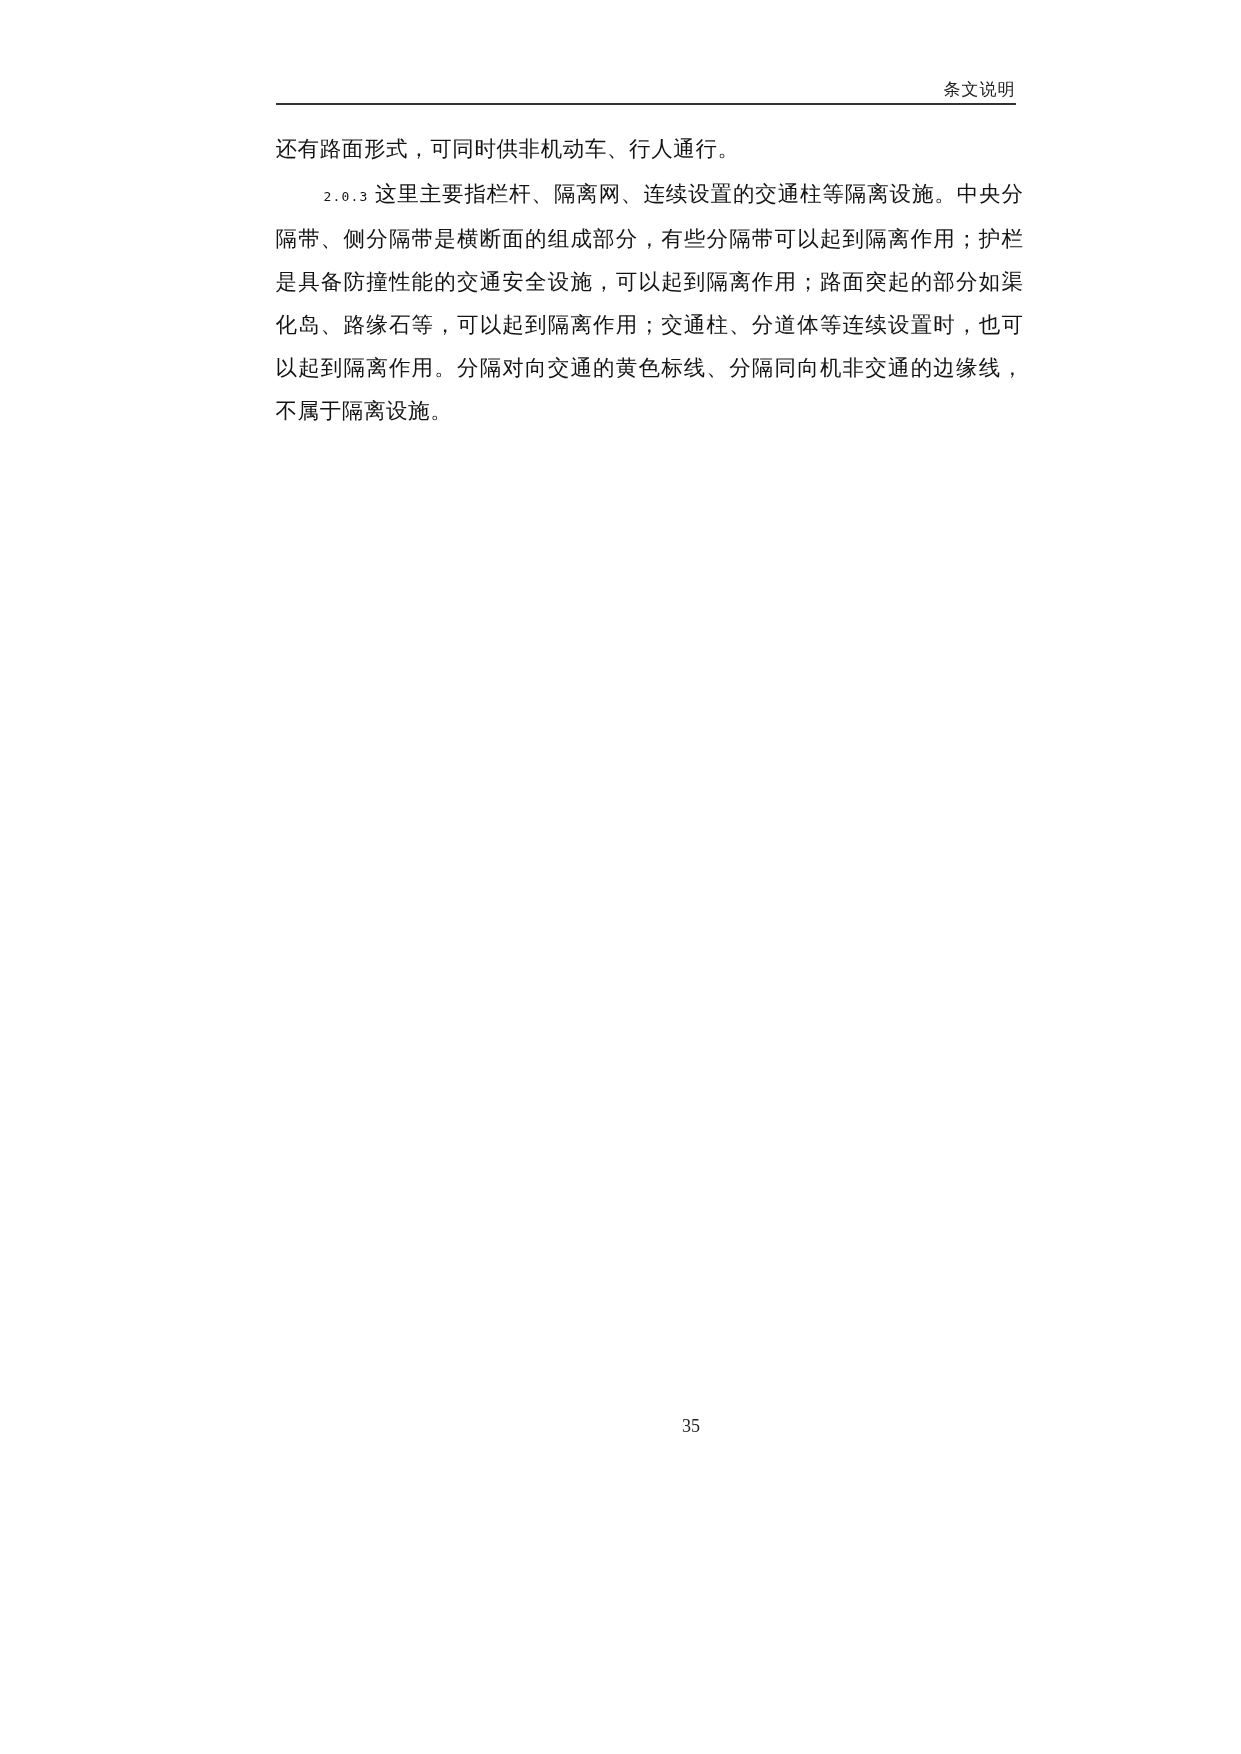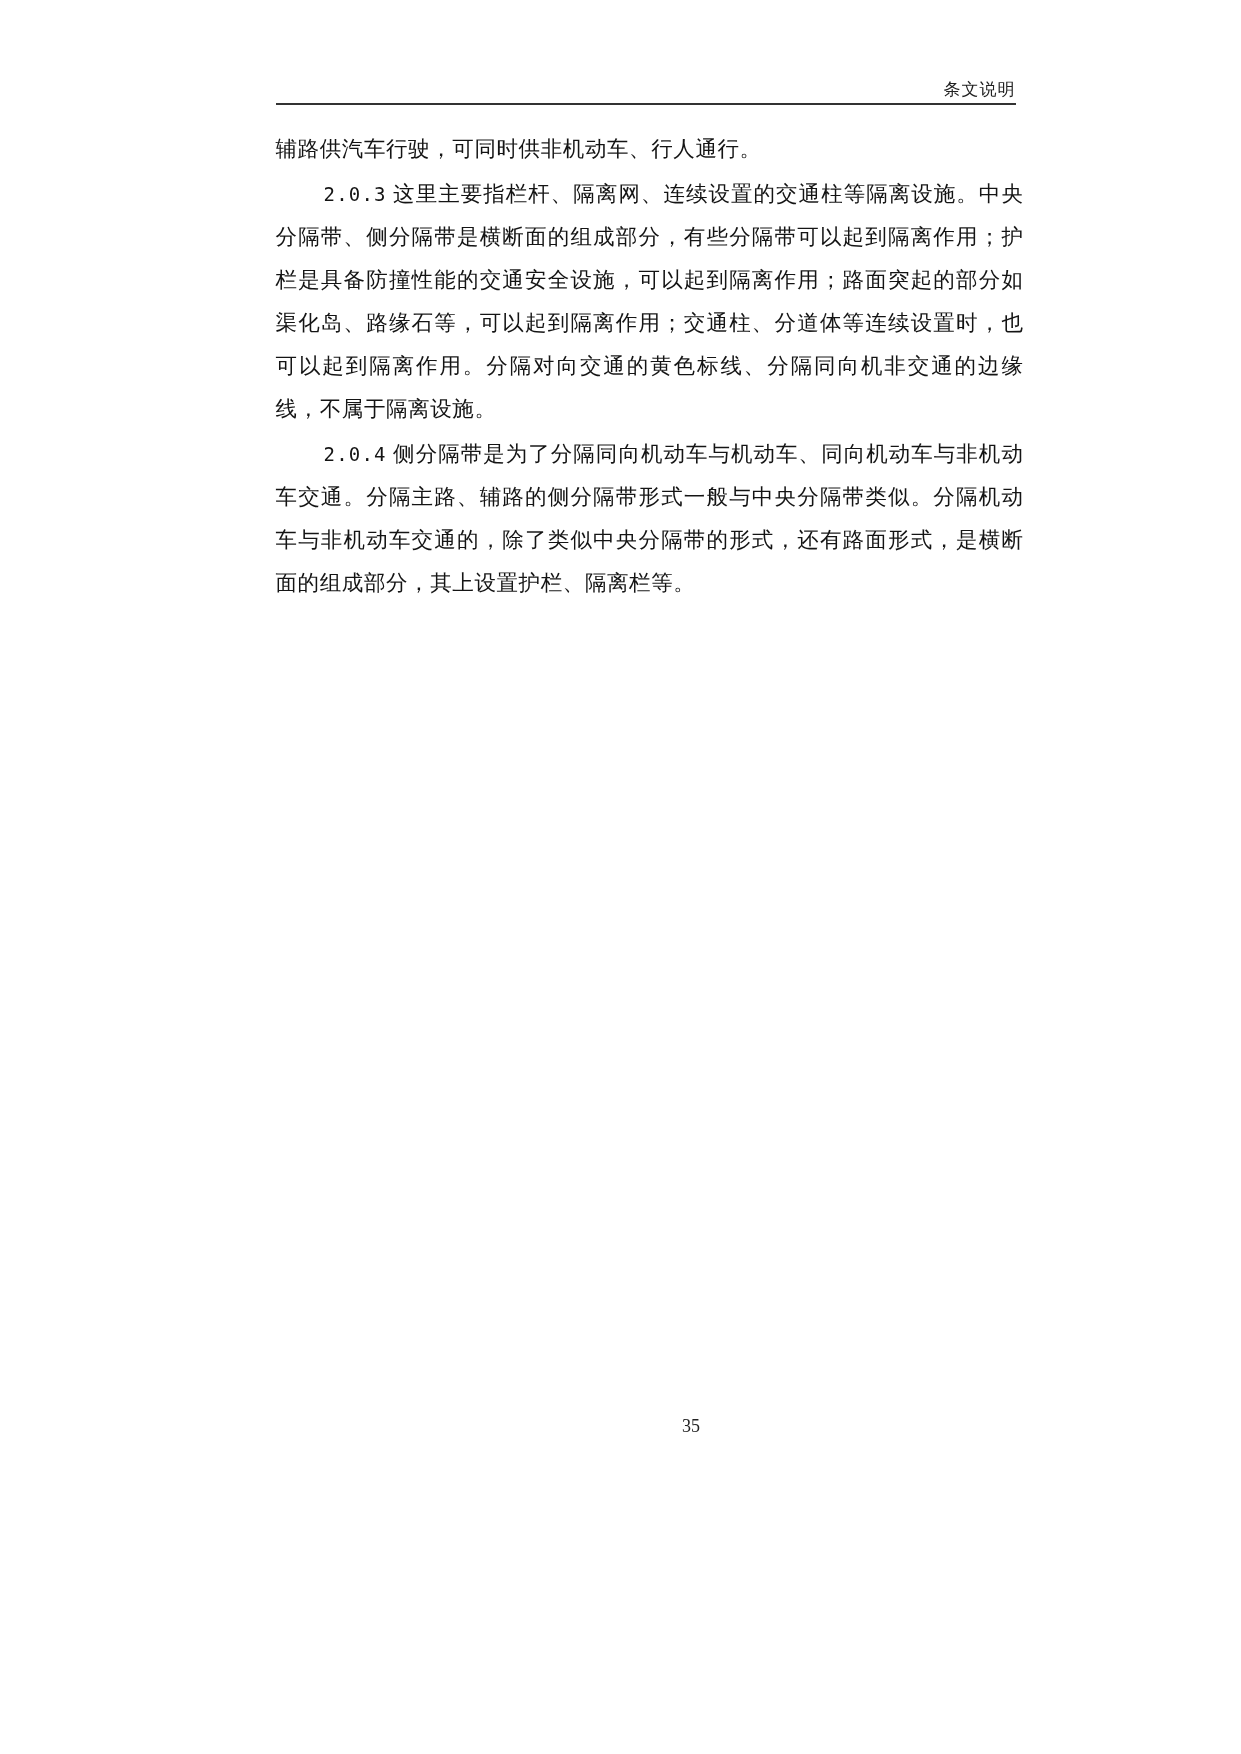--- a/index.html
+++ b/index.html
@@ -48,21 +48,21 @@
     text-align: justify;
     text-justify: inter-ideograph;
     letter-spacing: 0.6px;
     color: #141414;
   }
   p.indent {
     text-indent: 48px;
   }
   .num {
     font-family: "DejaVu Sans Mono", "Liberation Mono", monospace;
-    font-size: 19px;
+    font-size: 13px;
     letter-spacing: 1.2px;
   }
   .pagenum {
     position: absolute;
     top: 1416px;
     left: 0;
     width: 1241px;
     text-align: center;
     font-family: "Liberation Serif", "DejaVu Serif", serif;
     font-size: 18px;
@@ -75,32 +75,28 @@
 <div class="page">
 
   <div class="header">
     <span>条文说明</span>
   </div>
   <div class="header-rule"></div>
 
   <div class="body-area">
 
     <p class="para">
-      <span>辅路供汽车行驶，可同时供非机动车、行人通行。</span>
+      <span>还有路面形式，可同时供非机动车、行人通行。</span>
     </p>
 
     <p class="para indent">
       <span class="num">2.0.3</span>
       <span>这里主要指栏杆、隔离网、连续设置的交通柱等隔离设施。中央分隔带、侧分隔带是横断面的组成部分，有些分隔带可以起到隔离作用；护栏是具备防撞性能的交通安全设施，可以起到隔离作用；路面突起的部分如渠化岛、路缘石等，可以起到隔离作用；交通柱、分道体等连续设置时，也可以起到隔离作用。分隔对向交通的黄色标线、分隔同向机非交通的边缘线，不属于隔离设施。</span>
     </p>
 
-    <p class="para indent">
-      <span class="num">2.0.4</span>
-      <span>侧分隔带是为了分隔同向机动车与机动车、同向机动车与非机动车交通。分隔主路、辅路的侧分隔带形式一般与中央分隔带类似。分隔机动车与非机动车交通的，除了类似中央分隔带的形式，还有路面形式，是横断面的组成部分，其上设置护栏、隔离栏等。</span>
-    </p>
 
   </div>
 
   <div class="pagenum">
     <span>35</span>
   </div>
 
 </div>
 
 </body></html>

